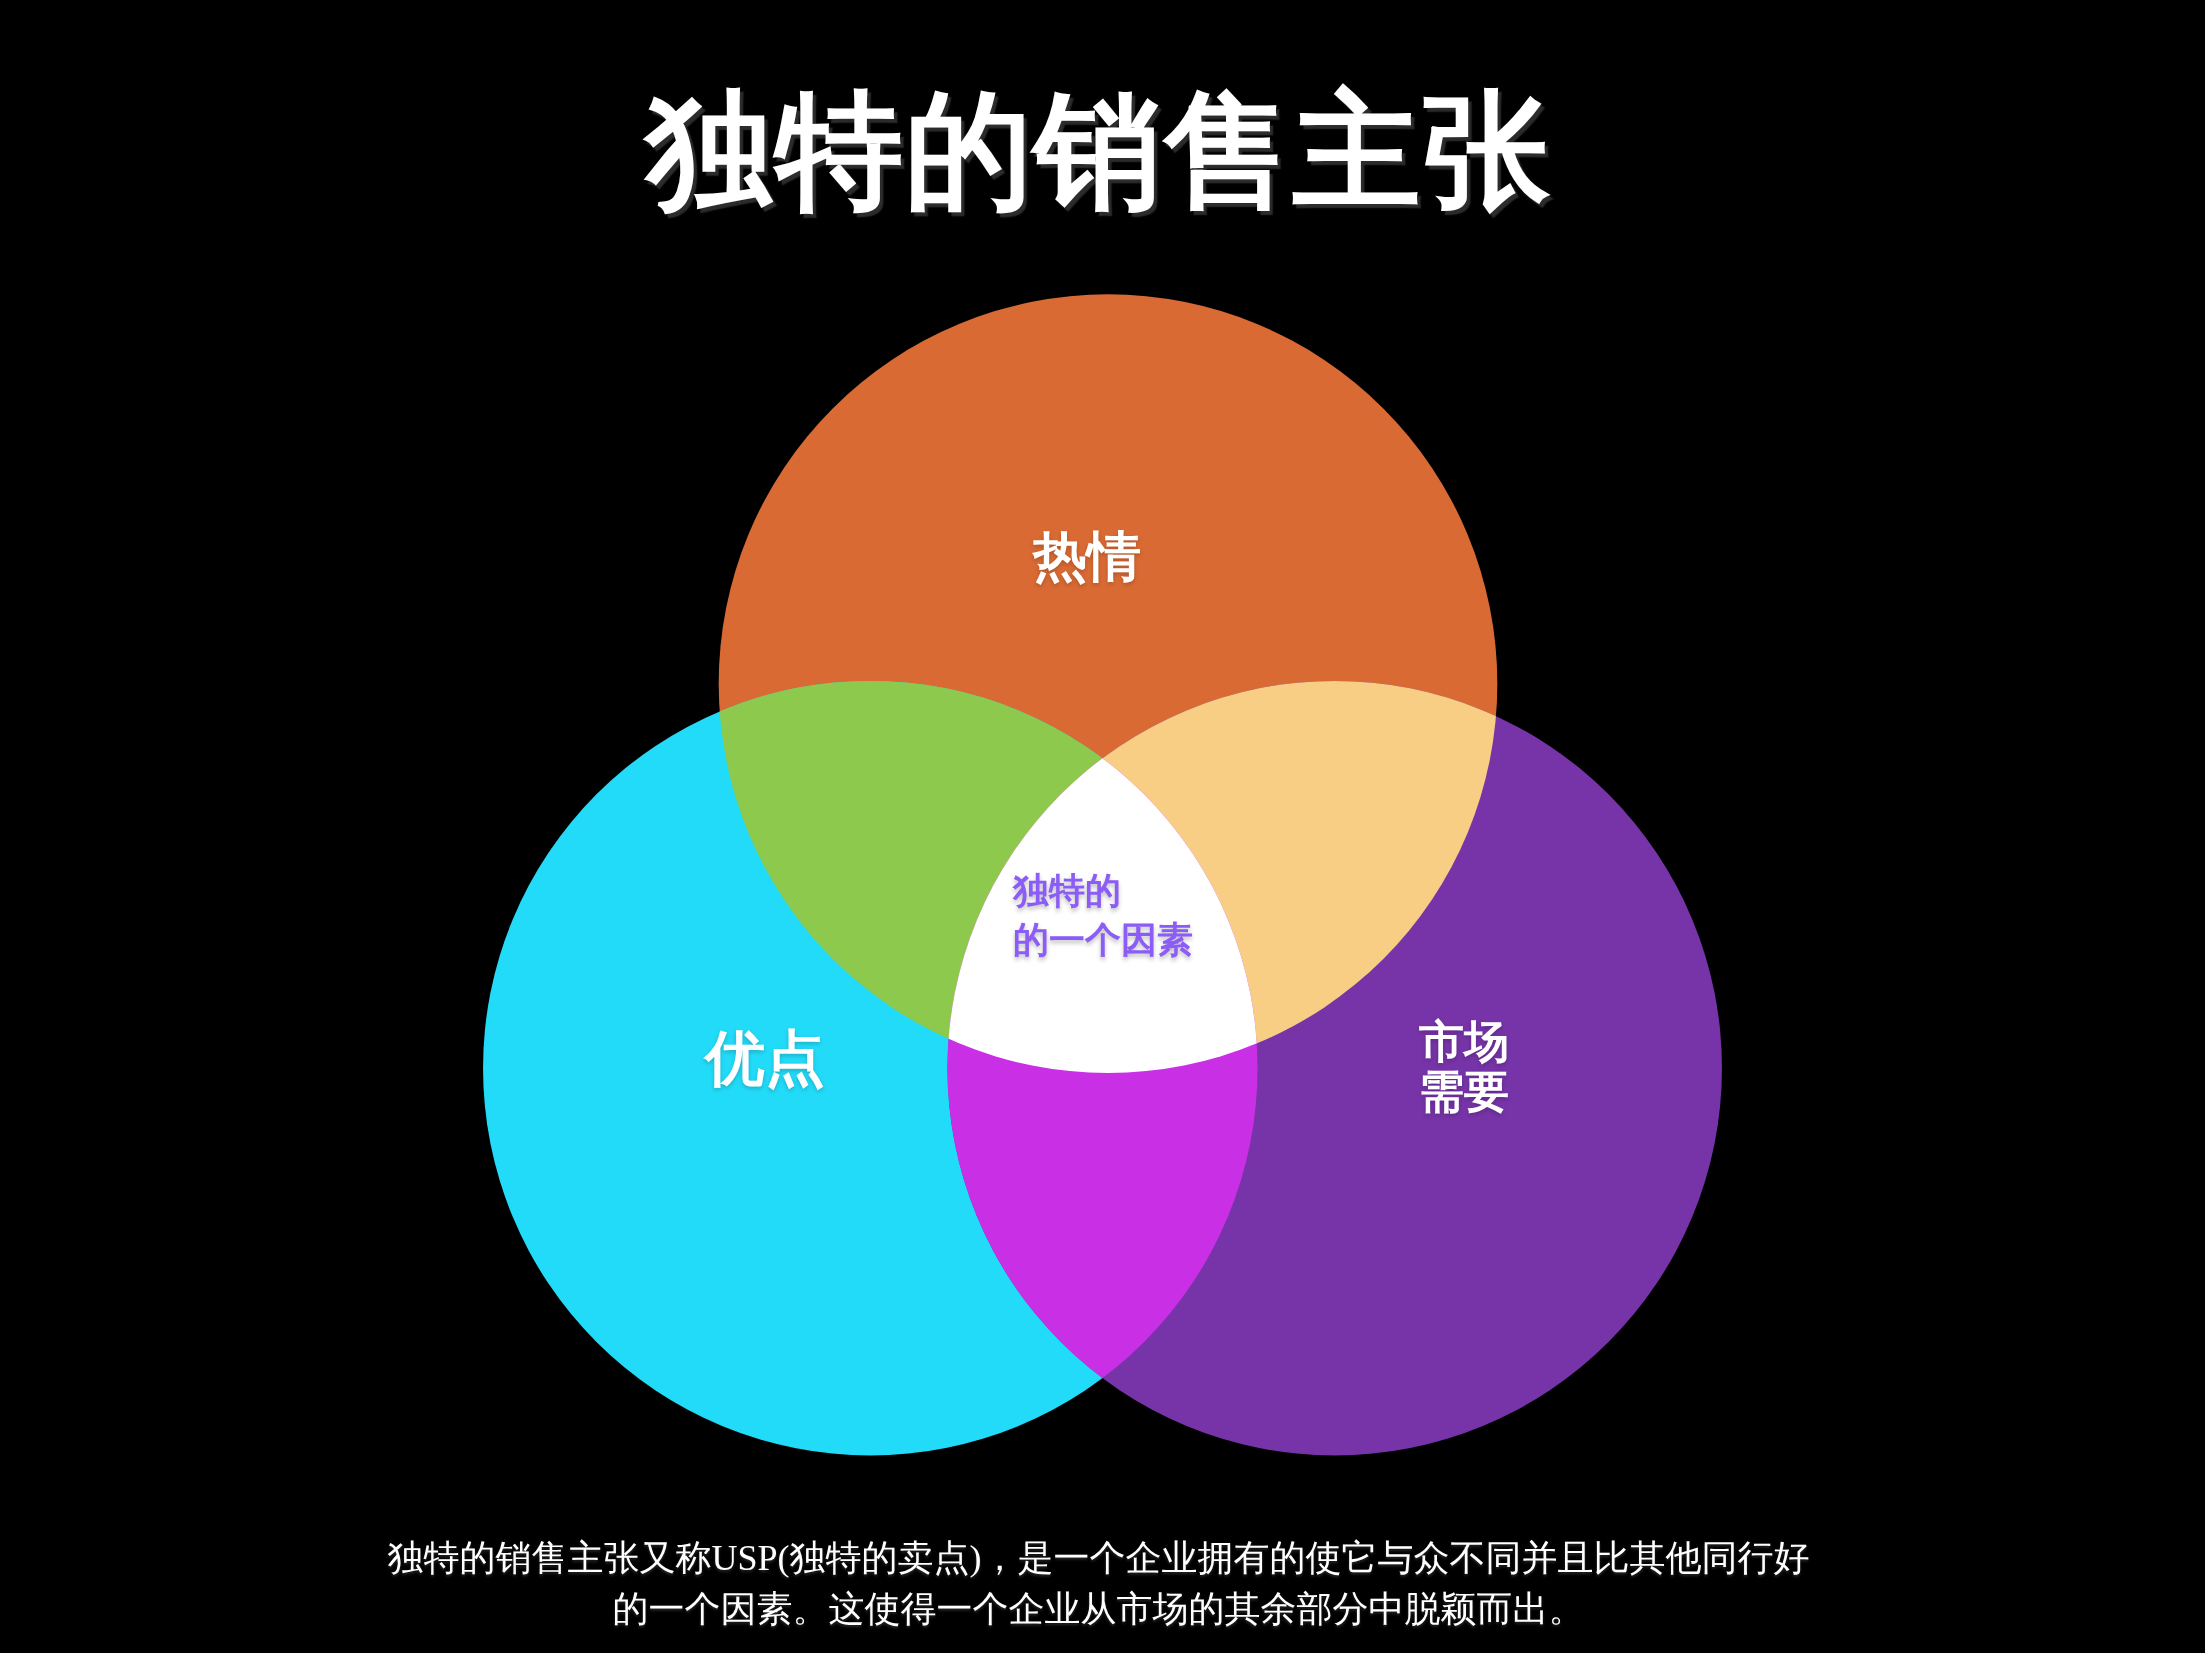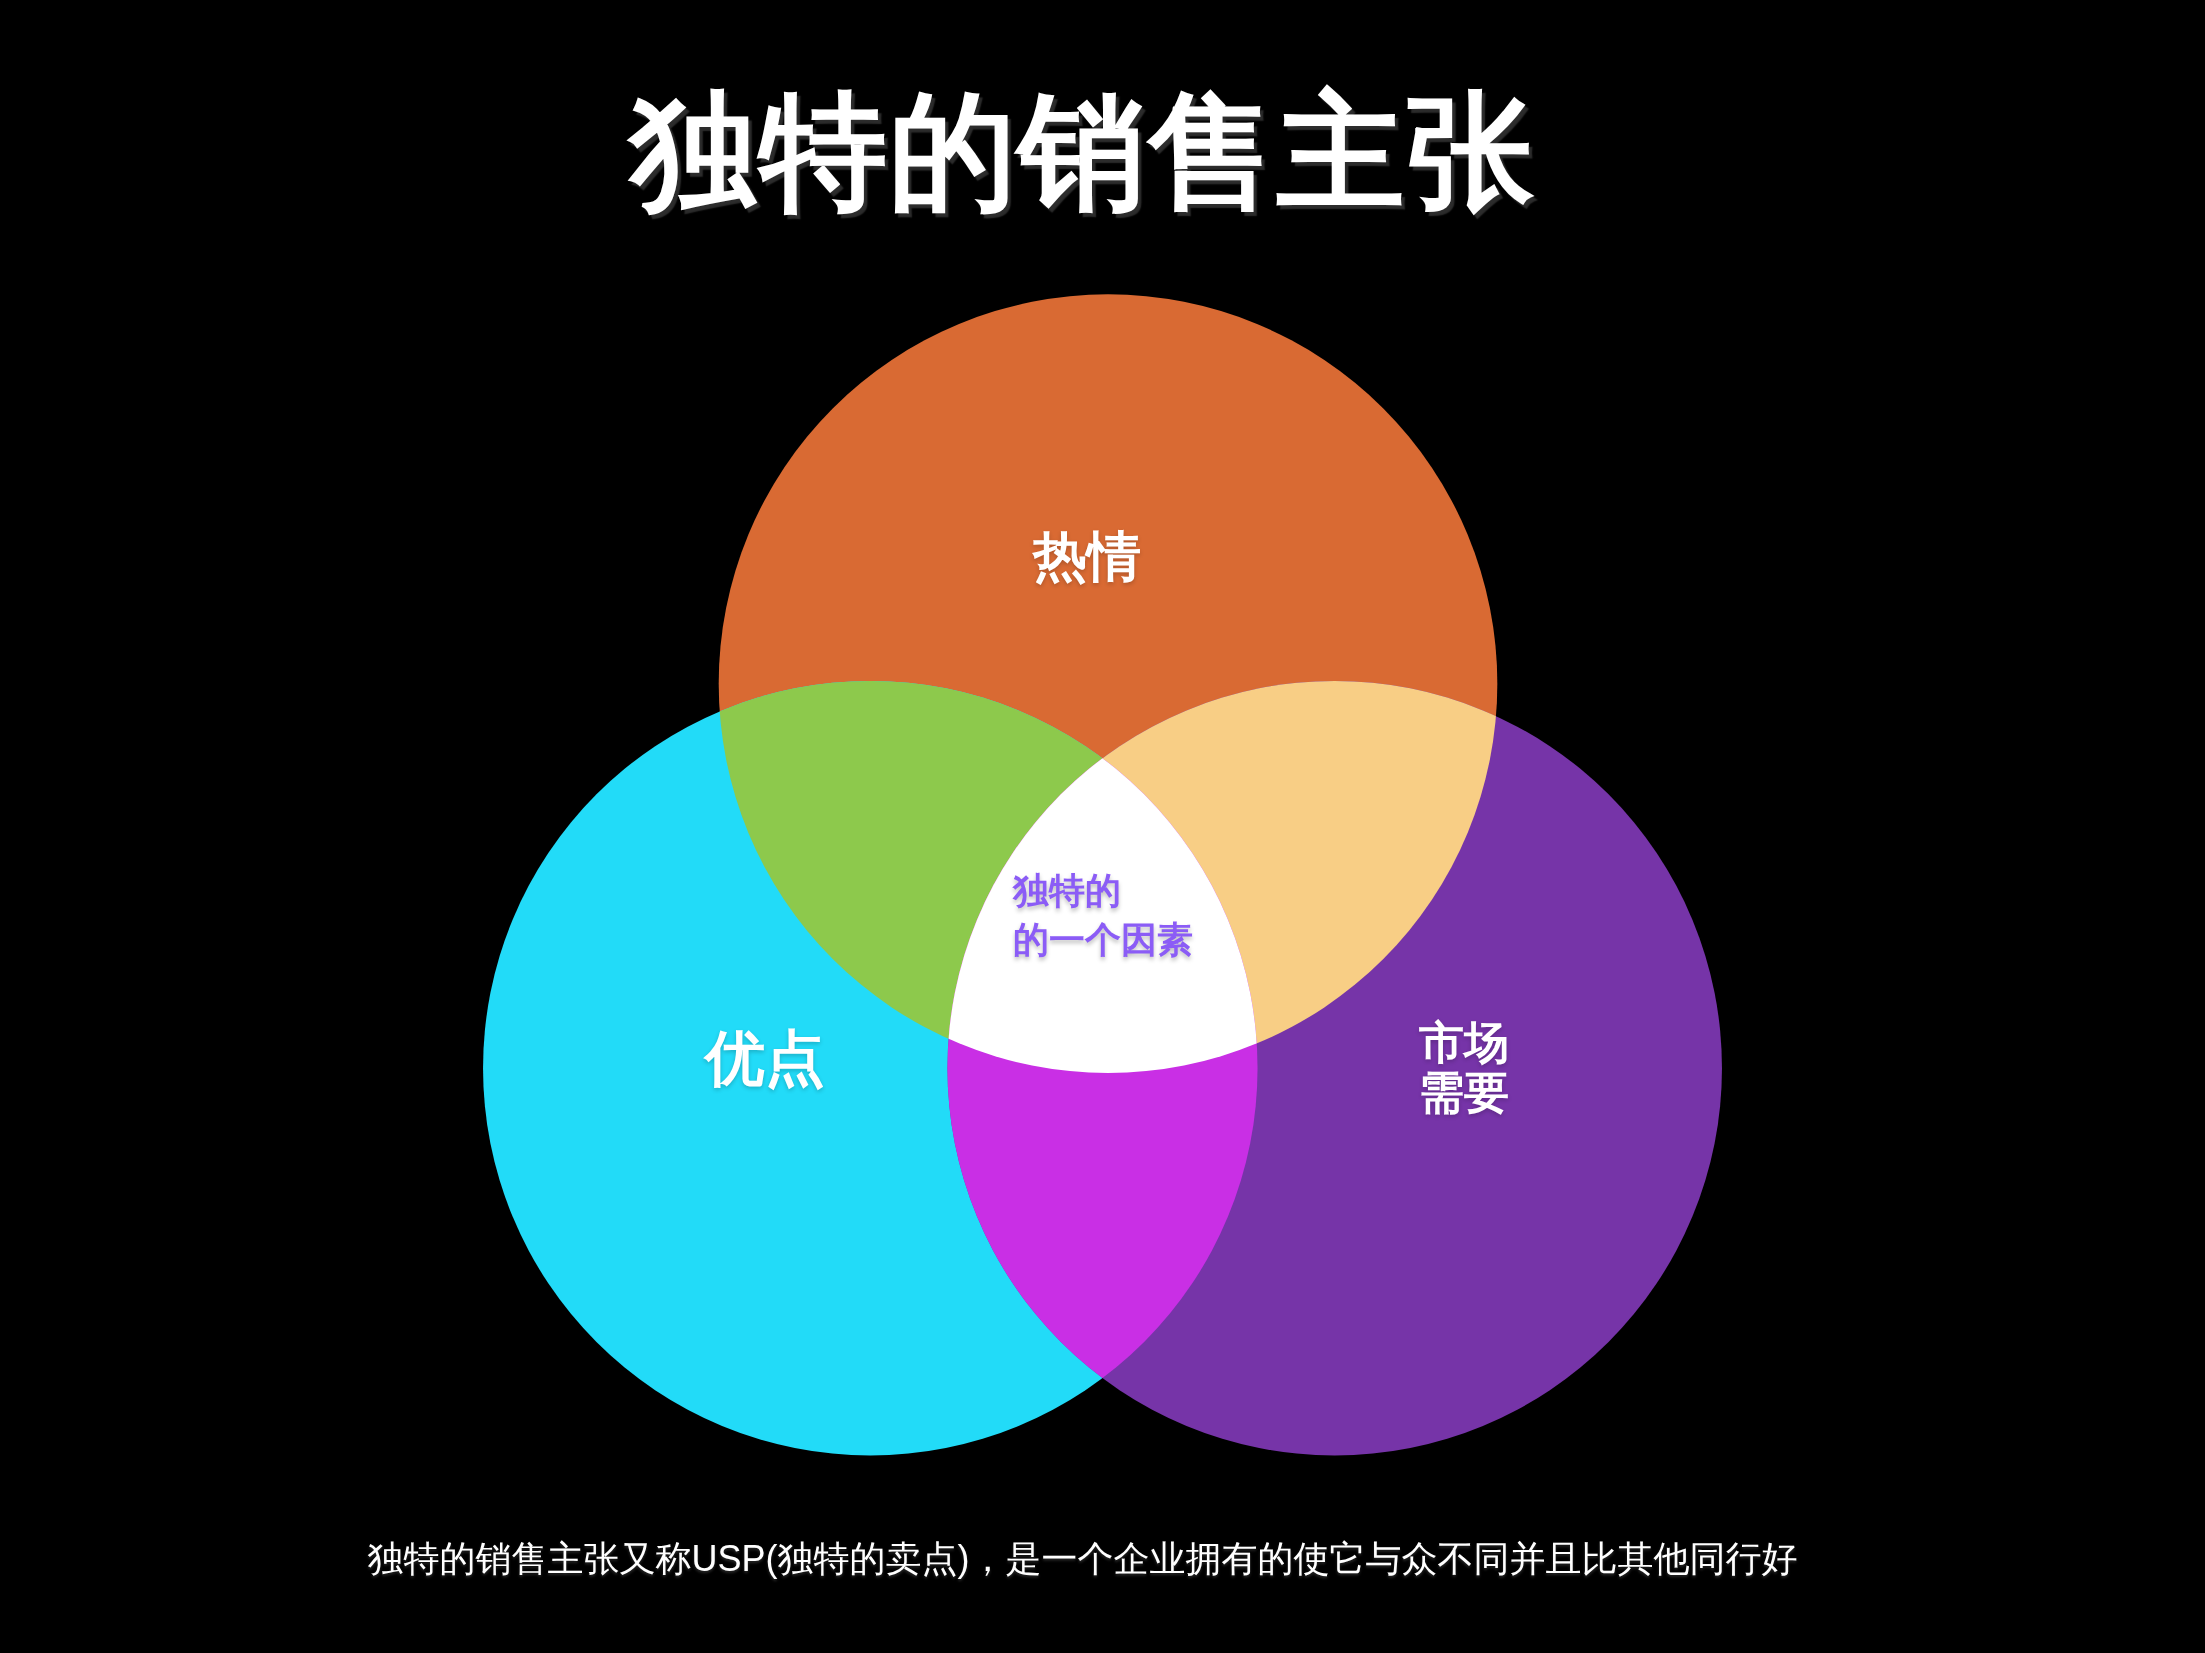--- a/index.html
+++ b/index.html
@@ -6,21 +6,22 @@
     margin: 0;
     padding: 0;
     background: #000000;
   }
   .stage {
     position: relative;
     width: 2165px;
     height: 1654px;
     background: #000000;
     overflow: hidden;
-    font-family: Liberation Sans, sans-serif;
+    font-family: Liberation Serif, serif;
+    padding-left: 32px;
   }
   .venn {
     position: absolute;
     left: 0;
     top: 0;
     width: 2205px;
     height: 1654px;
     display: block;
   }
   .title {
@@ -134,16 +135,17 @@
     <div>需要</div>
   </div>
 
   <div class="label label-center">
     <div>独特的</div>
     <div>的一个因素</div>
   </div>
 
   <div class="footer">
     <div>独特的销售主张又称USP(独特的卖点)，是一个企业拥有的使它与众不同并且比其他同行好</div>
+    <div>的一个因素。这使得一个企业从市场的其余部分中脱颖而出。</div>
   </div>
 
 </div>
 
 
 </body></html>

